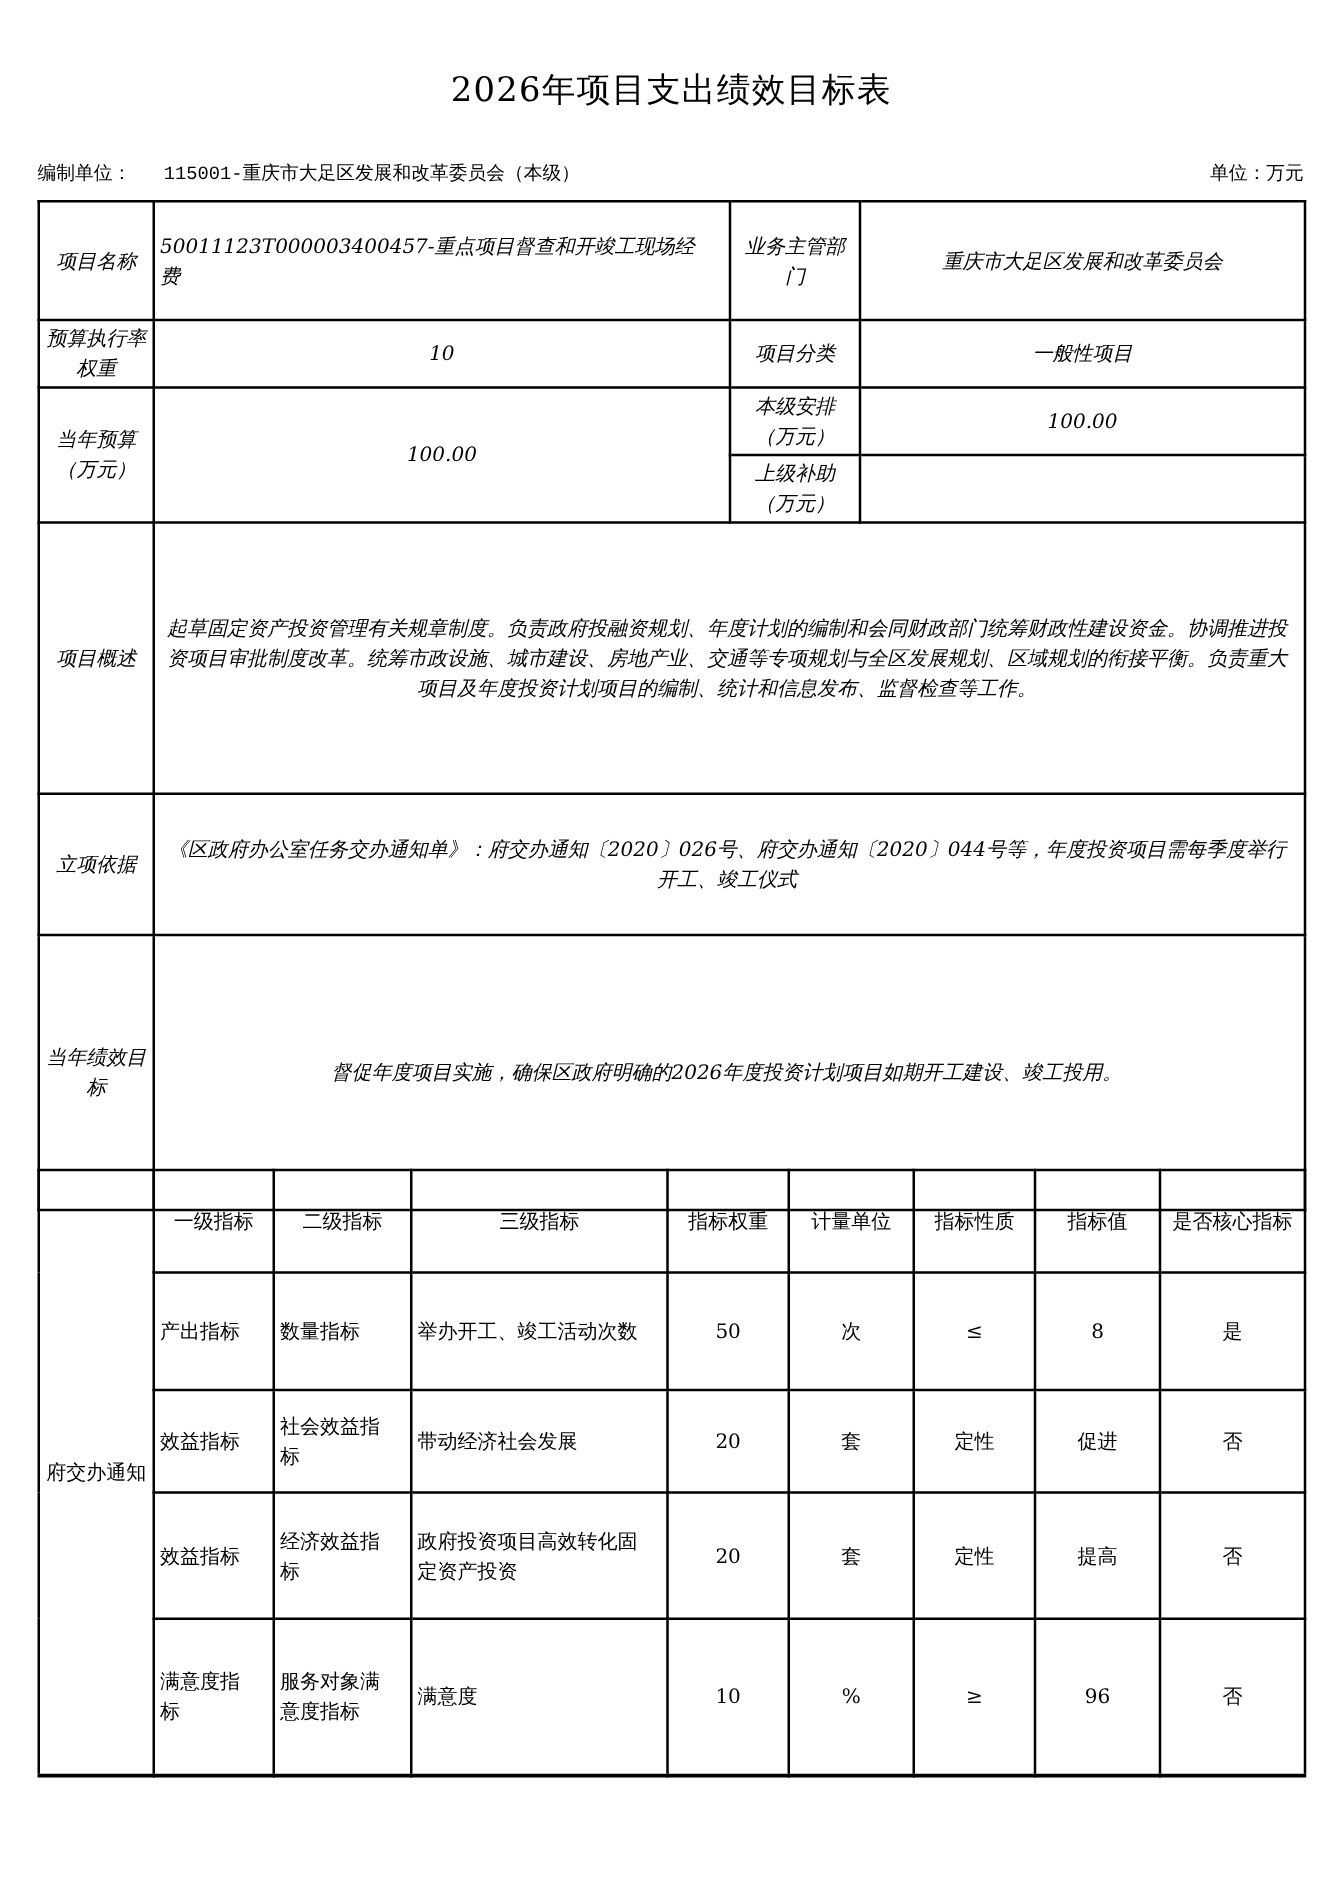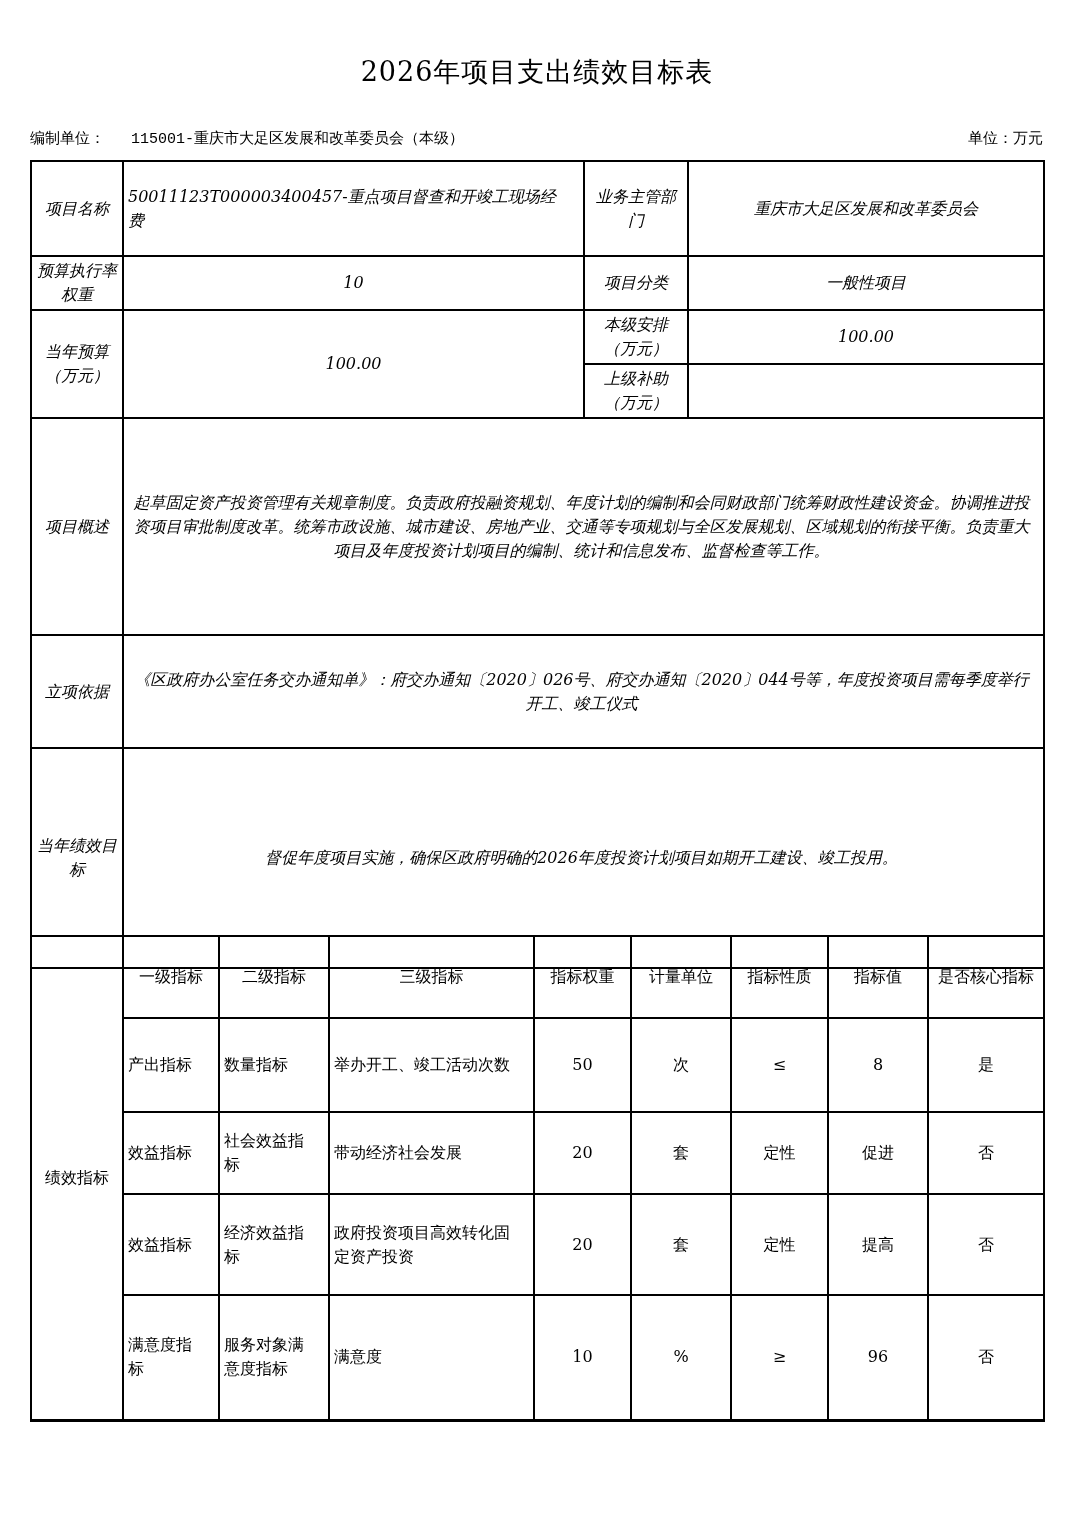--- a/index.html
+++ b/index.html
@@ -120,21 +120,21 @@
       <col style="width:110px">
       <col style="width:205px">
     <col style="width:97px">
       <col style="width:100px">
       <col style="width:97px">
       <col style="width:100px">
     <col style="width:116px">
   </colgroup>
   <tbody>
       <tr style="height:82px">
-    <td rowspan="5">绩效指标</td>
+    <td rowspan="5">府交办通知</td>
     <td>一级指标</td>
     <td>二级指标</td>
     <td>三级指标</td>
     <td>指标权重</td>
     <td>计量单位</td>
     <td>指标性质</td>
     <td>指标值</td>
     <td>是否核心指标</td>
   </tr>
   <tr style="height:94px">

